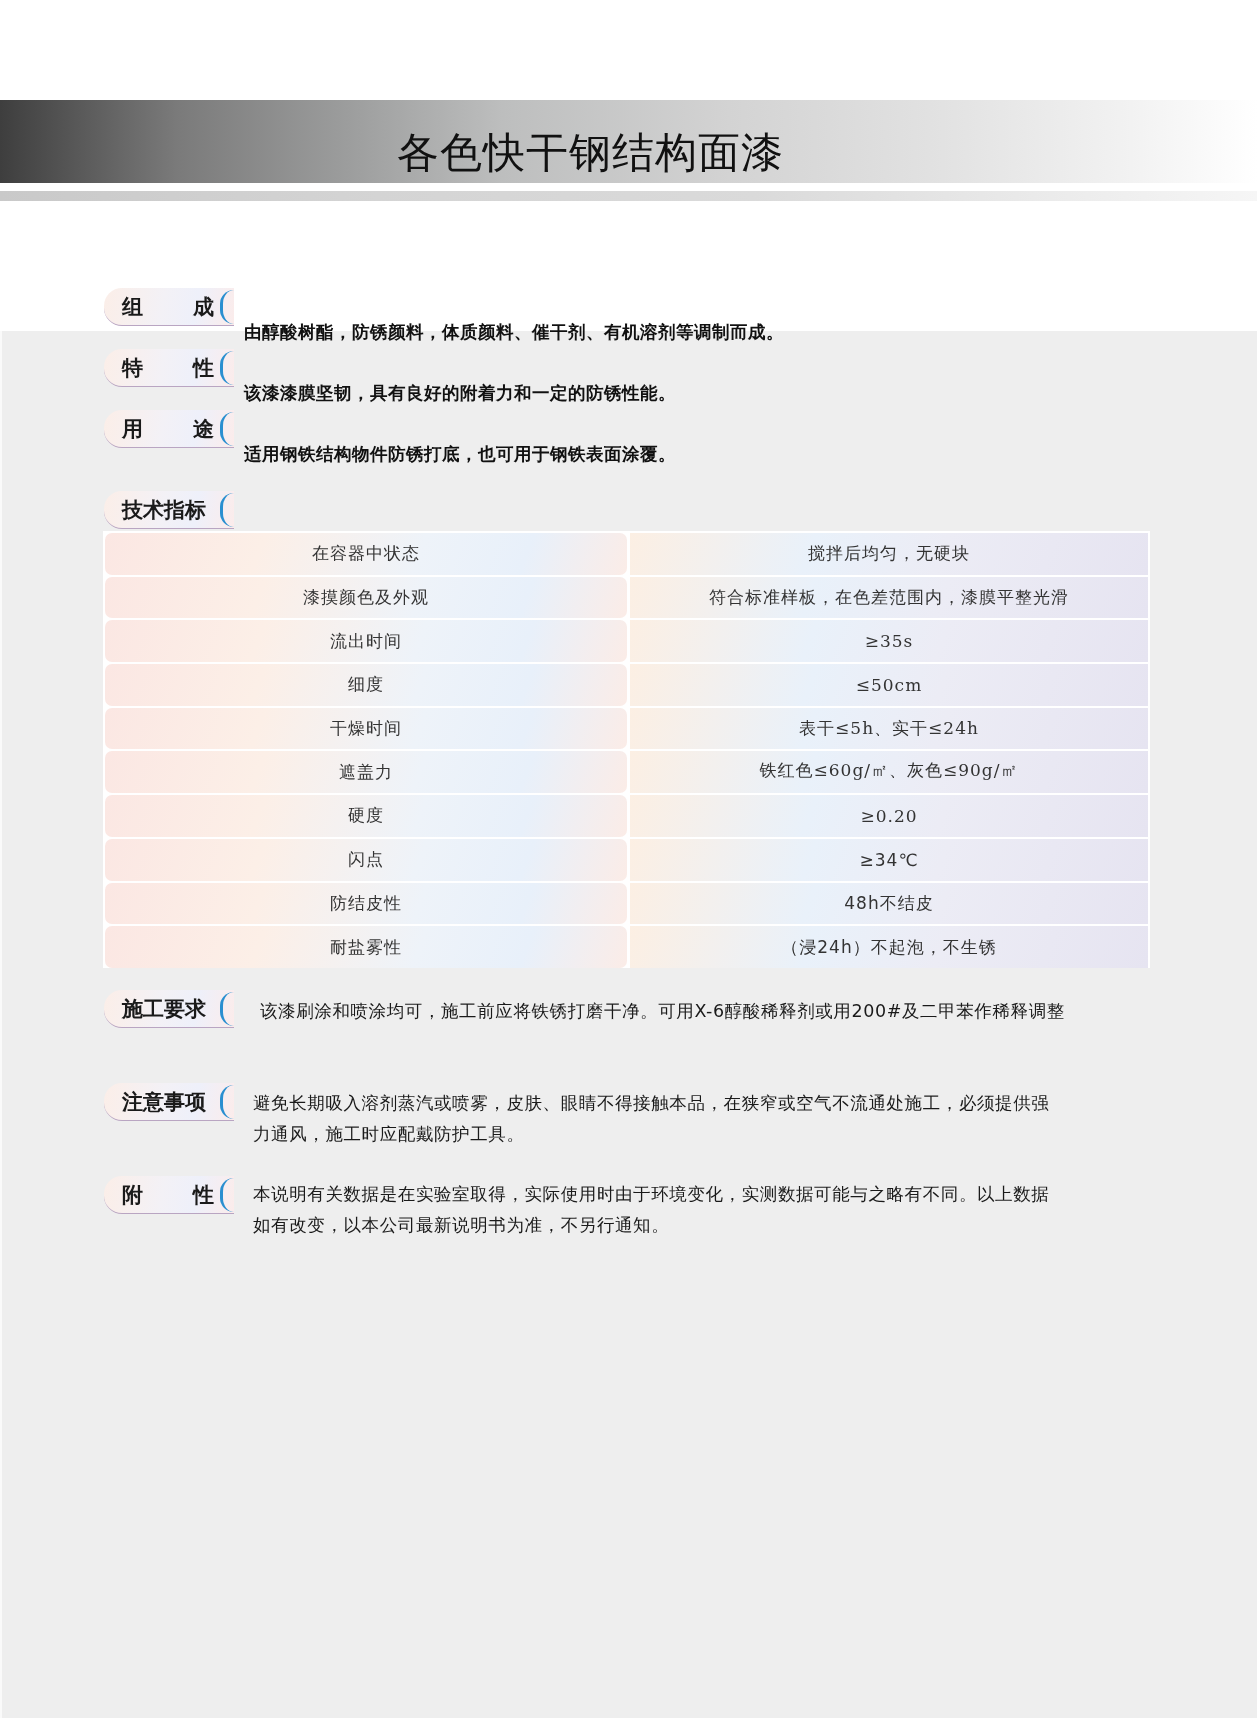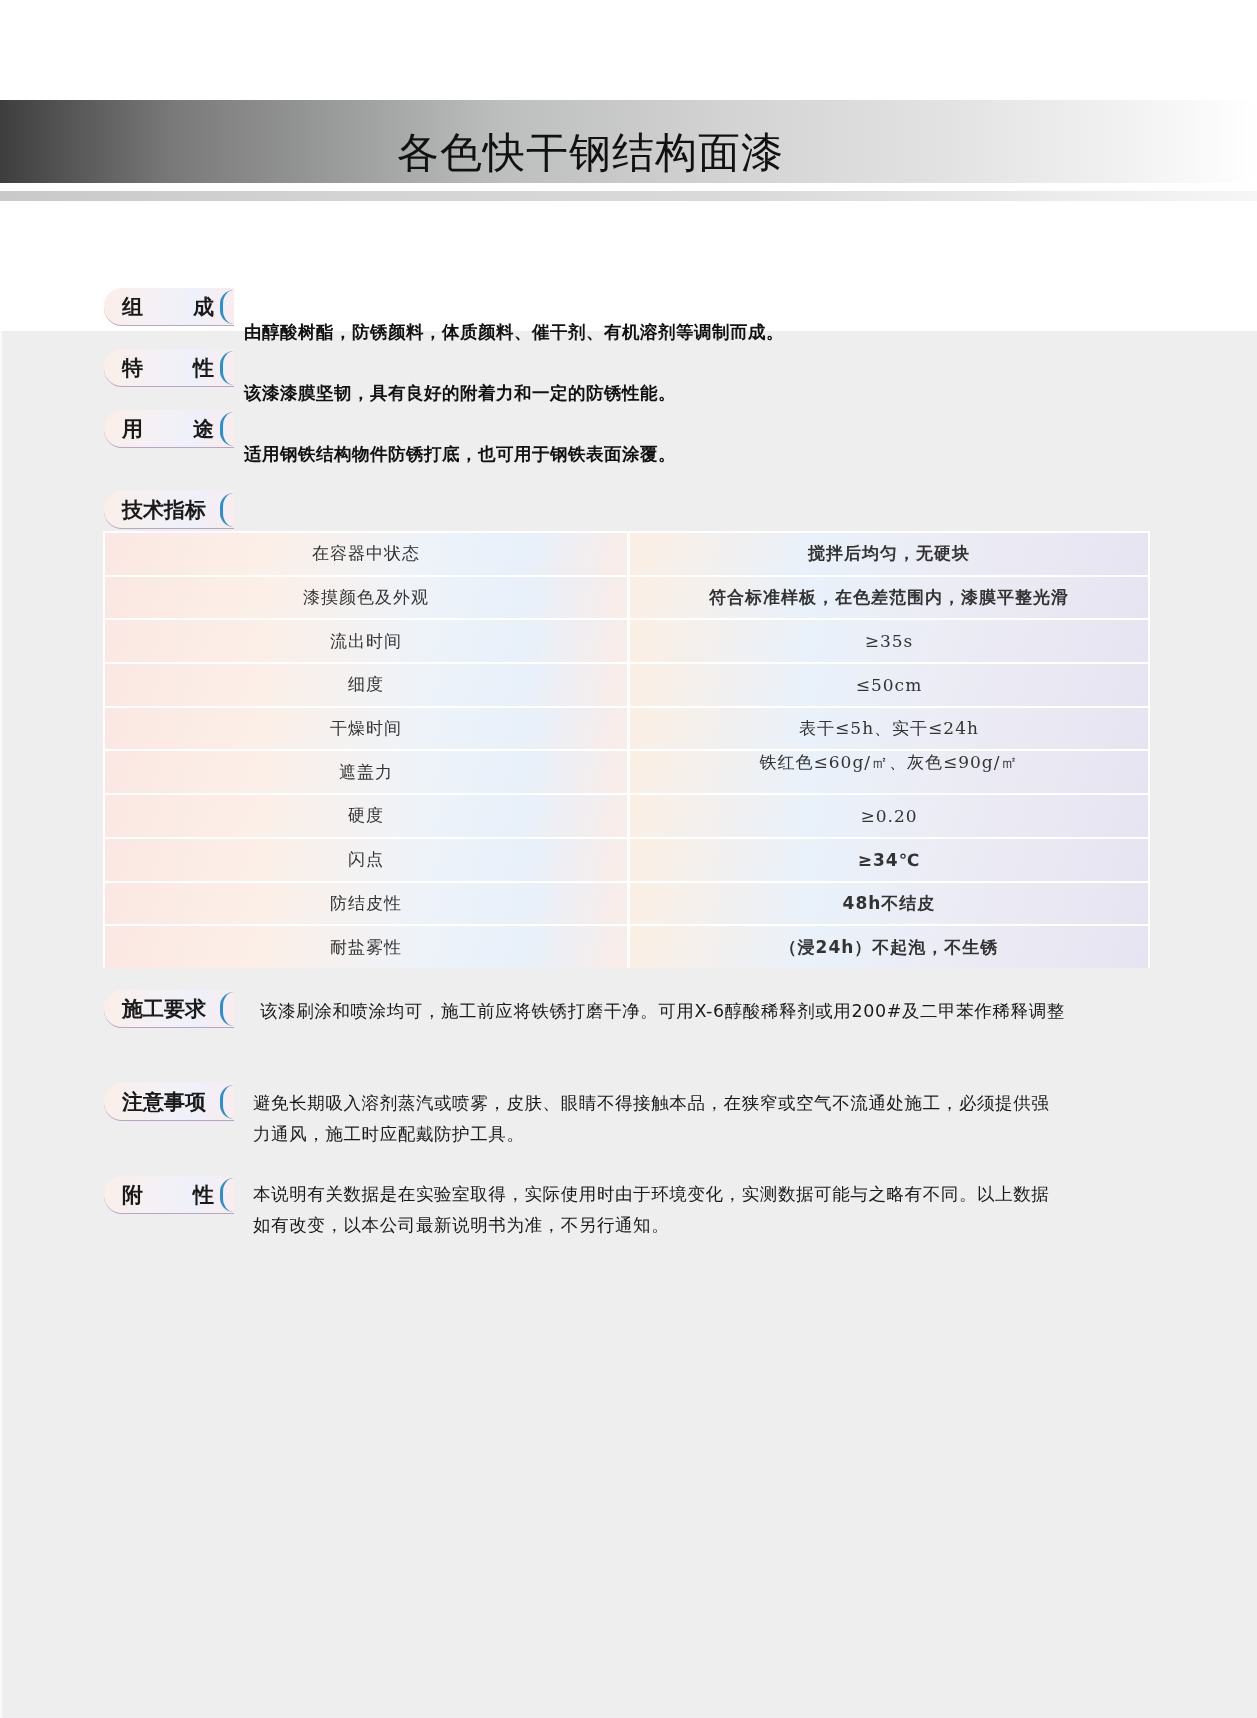--- a/index.html
+++ b/index.html
@@ -66,27 +66,28 @@
     display: grid; grid-template-columns: 522px 1fr; grid-auto-rows: 41.7px;
     gap: 2px 3px;
   }
   .cell {
     display: flex; align-items: center; justify-content: center;
     font-size: 17px; color: #333; letter-spacing: 1px;
     font-family: "DejaVu Sans", sans-serif;
   }
   .cell.left {
     background: linear-gradient(110deg, #fbe7e3 0%, #fcefe7 30%, #eef3f9 60%, #e8f0fa 80%, #fbece7 100%);
+    border-radius: 7px;
   }
   .cell.right {
     background: linear-gradient(110deg, #fcefe3 0%, #e9f1fa 35%, #ececf5 60%, #e6e4f1 100%);
     font-family: "DejaVu Serif", serif;
   }
-  .cell.right.sans { font-family: "DejaVu Sans", sans-serif; font-weight: bold; }
-  .cell.top-align { align-items: flex-start; padding-top: 0px; }
+  .cell.right.sans { font-family: "DejaVu Sans", sans-serif; }
+  .cell.top-align { align-items: flex-start; padding-top: 8px; }
 </style>
 </head>
 <body>
 
 <div class="top-white"></div>
 <div class="left-edge"></div>
 
 <div class="title-band"></div>
 <div class="title-text">各色快干钢结构面漆</div>
 <div class="under-line"></div>

